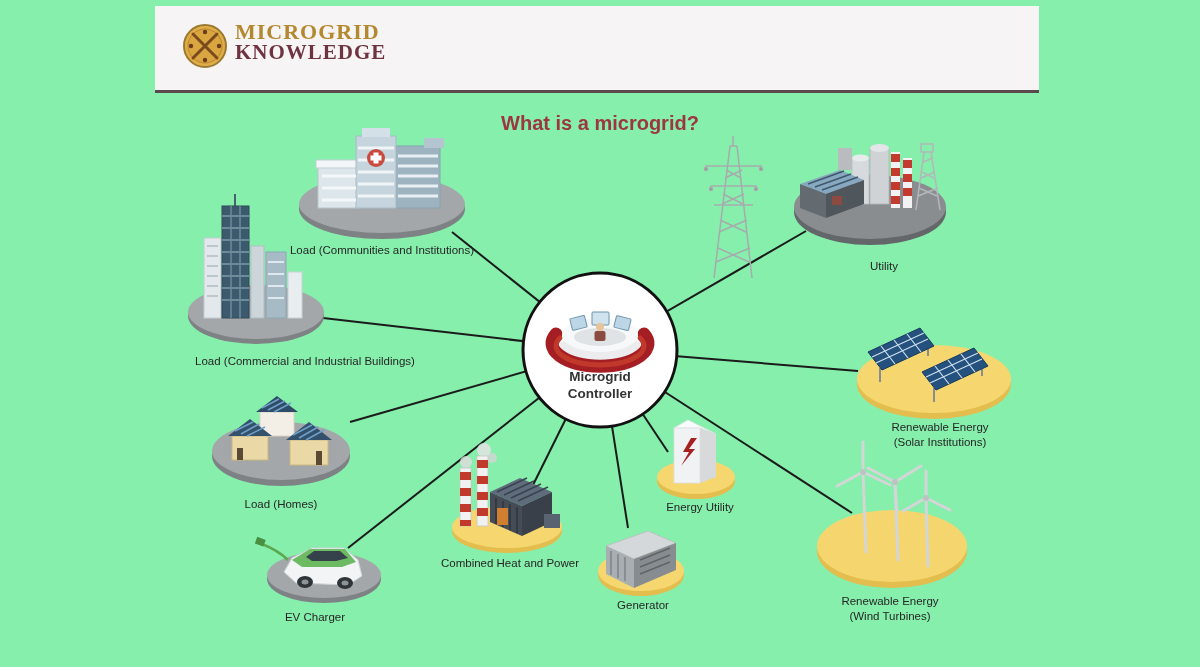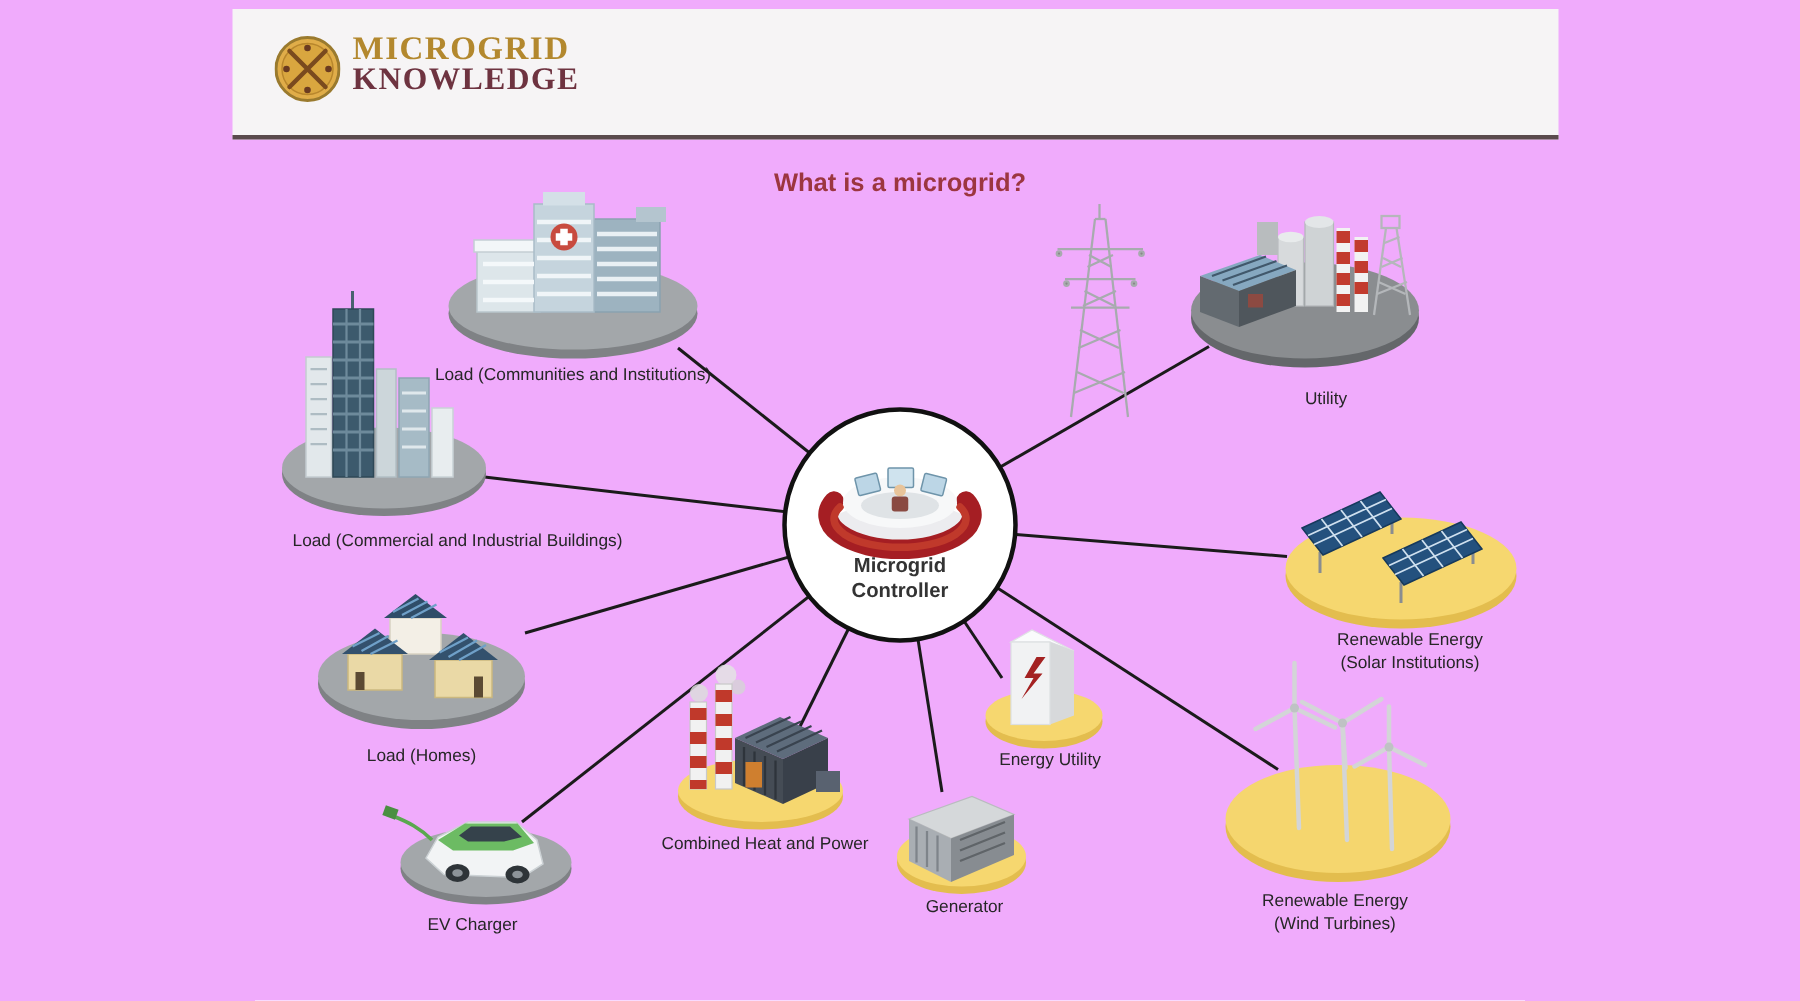--- a/index.html
+++ b/index.html
@@ -1,30 +1,30 @@
 <!DOCTYPE html>
 <html><head>
 <meta charset="utf-8">
 <style>
   html,body{margin:0;padding:0;background:#ffffff;}
-  .stage{position:relative;width:1200px;height:667px;background:#f0abfc;overflow:hidden;
+  .stage{position:relative;width:1200px;height:667px;background:#86efac;overflow:hidden;
          font-family:"Liberation Sans", sans-serif;}
   
   .card-header{position:absolute;left:155px;top:6px;width:884px;height:84px;
                background:#f6f4f5;border-bottom:3px solid #5a4a4d;}
   .logo{position:absolute;left:28px;top:16px;display:flex;align-items:flex-start;}
   .logo-icon{width:44px;height:44px;margin-right:8px;margin-top:2px;}
   .logo-text{display:flex;flex-direction:column;line-height:20px;
              font-family:"Liberation Serif", serif;font-weight:bold;letter-spacing:1px;}
   .logo-line1{font-size:22px;color:#b3882e;}
   .logo-line2{font-size:21px;color:#6e3340;}
   .header-title{position:absolute;right:52px;top:26px;font-size:30px;font-weight:bold;color:#8d2837;}
   
   .question{position:absolute;left:0;top:112px;width:1200px;text-align:center;
-            font-size:17px;font-weight:600;color:#9c3640;}
+            font-size:20px;font-weight:600;color:#9c3640;}
   
   .diagram-svg{position:absolute;left:0;top:0;width:1200px;height:667px;}
   
   .nlabel{position:absolute;transform:translateX(-50%);white-space:nowrap;
           font-size:11.5px;color:#262626;text-align:center;line-height:15px;}
   .controller-label{position:absolute;left:600px;top:368px;transform:translateX(-50%);
           font-size:13.5px;font-weight:600;color:#333;text-align:center;line-height:17px;}
 </style>
 </head>
 <body>

